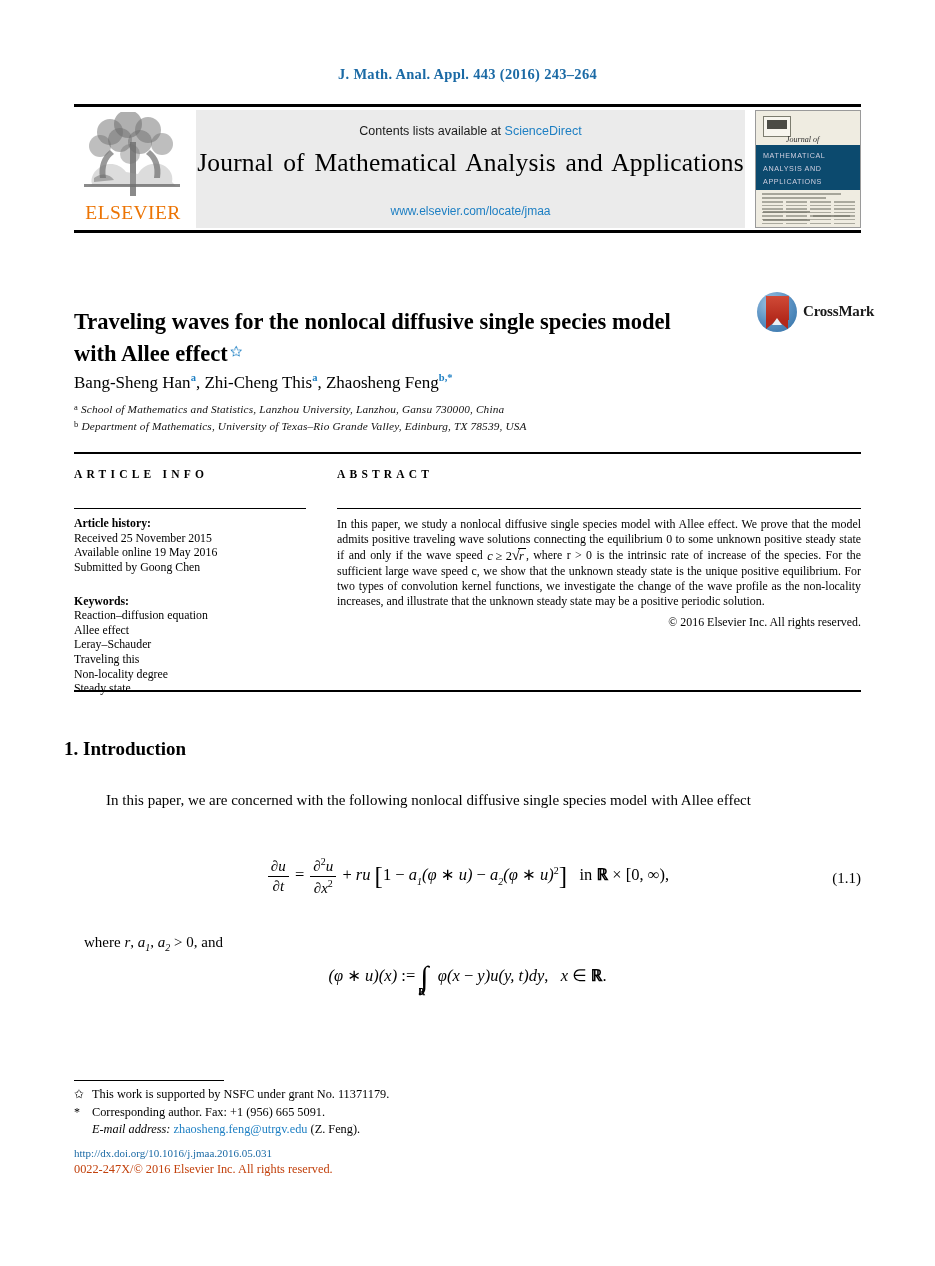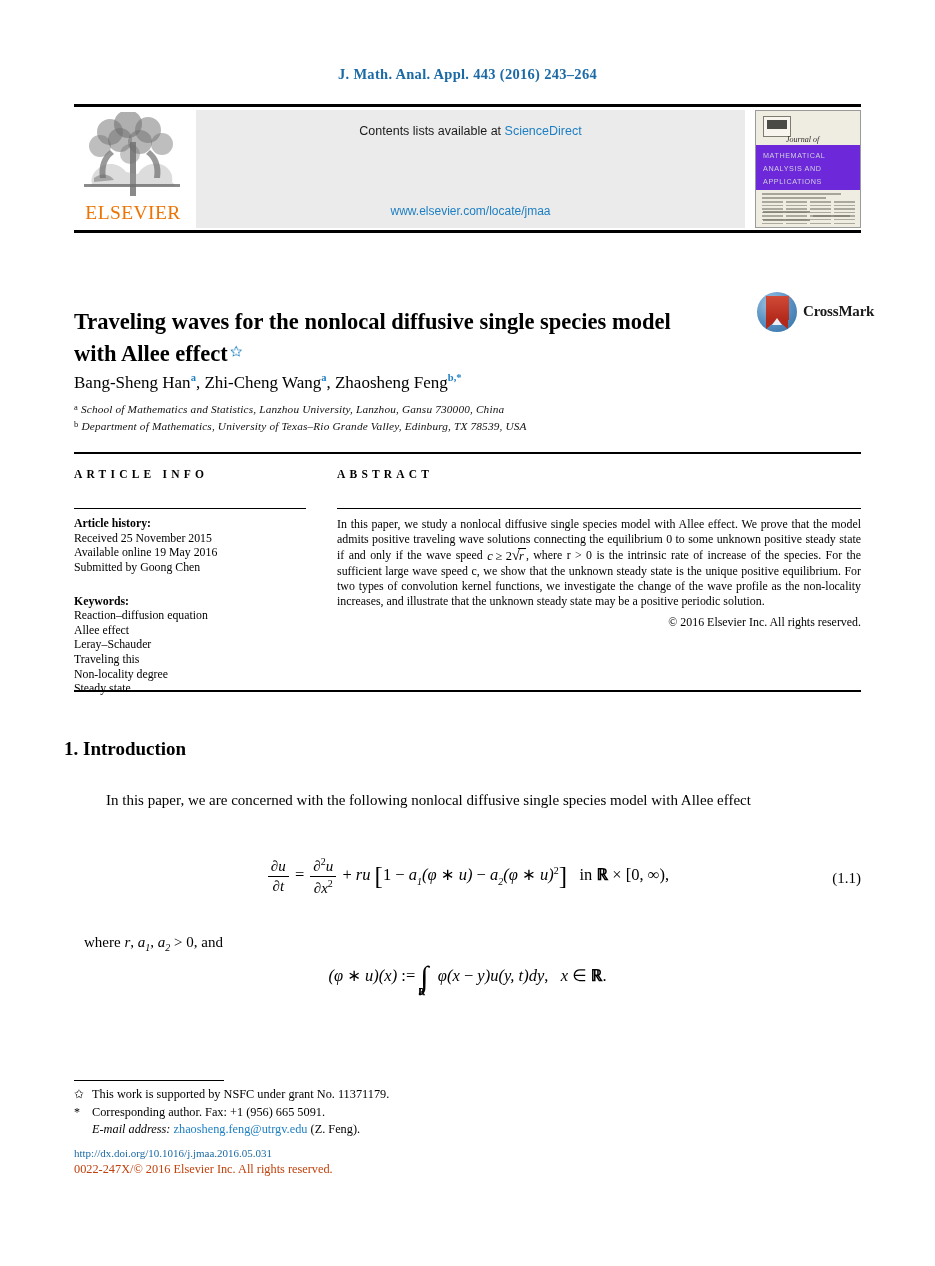--- a/index.html
+++ b/index.html
@@ -168,21 +168,21 @@
     font-style: italic;
     font-size: 8px;
     color: #2a2a2a;
   }
   .cover-band {
     position: absolute;
     left: 0;
     top: 34px;
     width: 104px;
     height: 45px;
-    background: #6d28d9;
+    background: #0c4a6e;
     color: #cfcfe0;
     font-family: "Liberation Sans", sans-serif;
     font-size: 7.2px;
     letter-spacing: 0.6px;
     padding: 4px 6px 0 7px;
     box-sizing: border-box;
     line-height: 13px;
   }
   .cover-lines {
     position: absolute;
@@ -601,20 +601,21 @@
           </g>
         </svg>
       </div>
       <div class="elsevier-word">ELSEVIER</div>
     </div>
 
     <div class="grey-panel">
       <div class="contents-line">
         <span>Contents lists available at </span><span class="sd">ScienceDirect</span>
       </div>
+      <div class="journal-title">Journal of Mathematical Analysis and Applications</div>
       <div class="journal-url">www.elsevier.com/locate/jmaa</div>
     </div>
 
     <div class="cover">
       <div class="cover-topbox">
           <i></i>
         </div>
       <div class="cover-script">Journal of</div>
       <div class="cover-band">MATHEMATICAL ANALYSIS AND APPLICATIONS</div>
       <div class="cover-lines">
@@ -674,21 +675,21 @@
   <div class="crossmark">
     <div class="cm-circle">
       <div class="cm-inner"></div>
       <div class="cm-notch"></div>
     </div>
     <div class="cm-label">CrossMark</div>
   </div>
 
   <div class="authors">
     <span>Bang-Sheng Han</span><sup>a</sup>,
-    <span>Zhi-Cheng Wang</span><sup>a</sup>,
+    <span>Zhi-Cheng This</span><sup>a</sup>,
     <span>Zhaosheng Feng</span><sup>b,*</sup>
   </div>
 
   <div class="affils">
     <div>
       <span class="mk">a</span><span>School of Mathematics and Statistics, Lanzhou University, Lanzhou, Gansu 730000, China</span>
     </div>
     <div>
       <span class="mk">b</span><span>Department of Mathematics, University of Texas–Rio Grande Valley, Edinburg, TX 78539, USA</span>
     </div>

